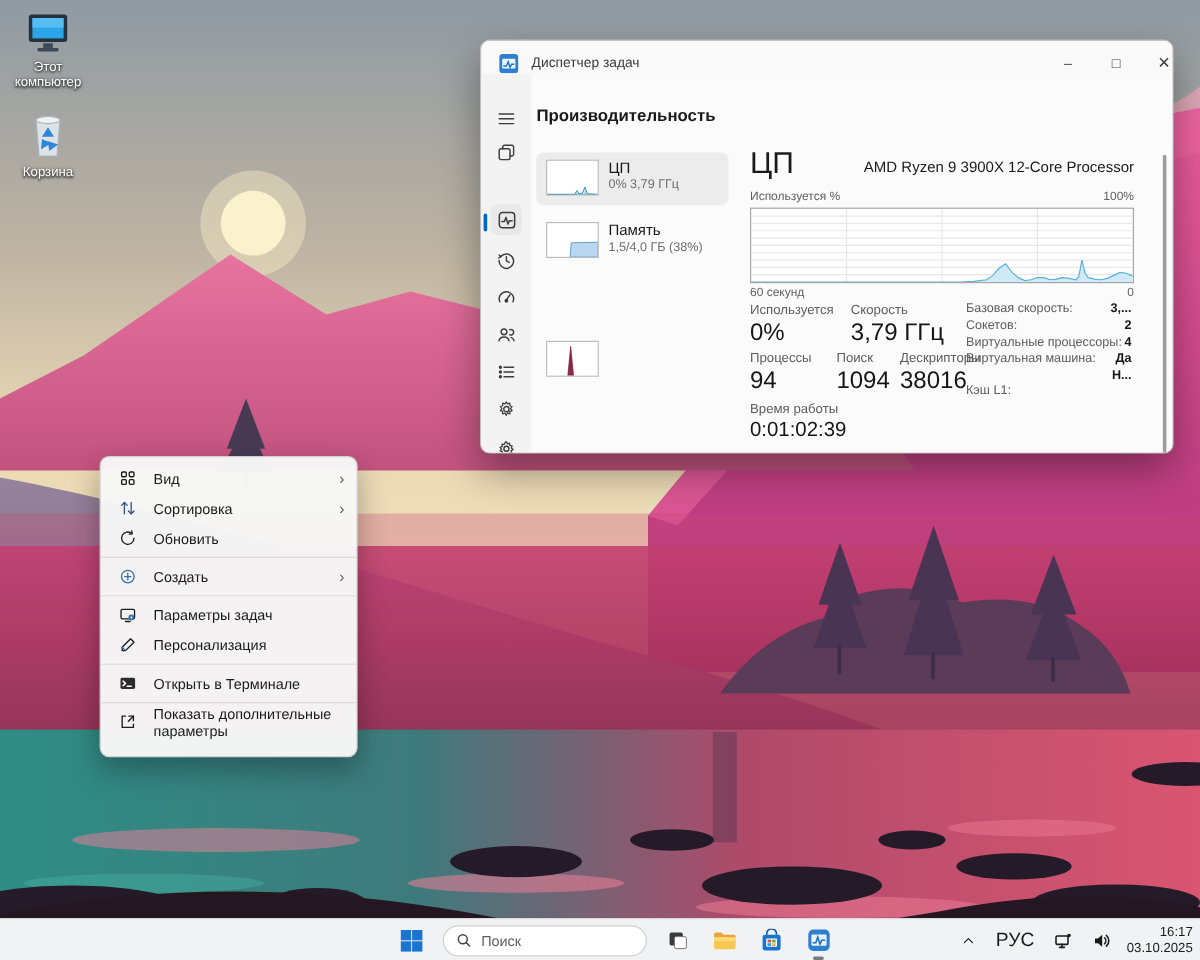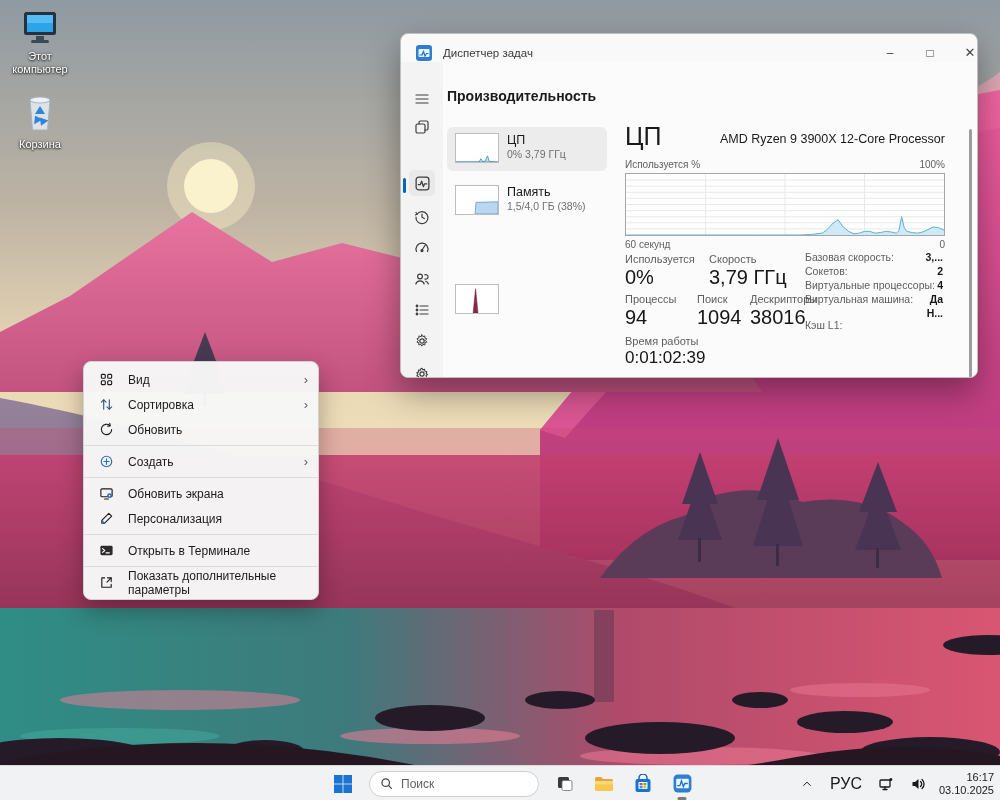--- a/index.html
+++ b/index.html
@@ -53,23 +53,23 @@
   .cpu-chartbox svg { display:block; width:100%; height:100%; }
   #cpu-grid line { stroke:#e7e7e7; stroke-width:1; }
   .stat-lbl { position:absolute; font-size:11px; color:#5d5d5d; white-space:nowrap; }
   .stat-val { position:absolute; font-size:20px; font-weight:400; color:#161616; white-space:nowrap; }
   .stat-val.small { font-size:17px; }
   .detail-lbl { position:absolute; font-size:10.5px; color:#5d5d5d; white-space:nowrap; }
   .detail-val { position:absolute; font-size:10.5px; color:#161616; font-weight:700; white-space:nowrap; }
   .tm-scrollbar { position:absolute; right:5px; top:67px; width:3px; height:263px; background:#9d9d9d; border-radius:2px; }
 
   
-  .ctx-menu { position:absolute; left:83px; top:361px; width:236px; background:rgba(246,246,246,.98);
+  .ctx-menu { position:absolute; left:83px; top:380px; width:215px; background:rgba(246,246,246,.98);
       border:1px solid #d2d2d2; border-radius:8px; box-shadow:0 10px 24px rgba(0,0,0,.3);
-      padding:5px 0 4px 0; }
+      padding:5px 0 16px 0; }
   .ctx-item { height:25px; display:flex; align-items:center; padding:0 10px 0 13px; font-size:12px; color:#1b1b1b; }
   .ctx-item .ico { width:18px; height:18px; flex:none; display:flex; align-items:center; justify-content:center; margin-right:13px; }
   .ctx-item .ico svg { stroke:#1b1b1b; fill:none; stroke-width:1.2; stroke-linecap:round; stroke-linejoin:round; }
   .ctx-item .txt { flex:1; }
   .ctx-item .chev { color:#5f5f5f; font-size:13px; }
   .ctx-sep { height:1px; background:#dcdcdc; margin:3px 0; }
 
   
   .taskbar { position:absolute; left:0; bottom:0; width:1000px; height:35px; background:#f0f2f4;
       border-top:1px solid #d8dadc; }
@@ -420,21 +420,21 @@
     <div class="ctx-sep"></div>
     <div class="ctx-item">
       <span class="ico">
         <svg width="15" height="15" viewBox="0 0 16 16">
             <rect x="2" y="3" width="12" height="8.5" rx="1.2"></rect>
             <line x1="6" y1="13.8" x2="10" y2="13.8"></line>
             <circle cx="11.2" cy="10.2" r="2.6" fill="#2f6fb2" stroke="none"></circle>
             <circle cx="11.2" cy="10.2" r="0.9" fill="#fff" stroke="none"></circle>
           </svg>
       </span>
-      <span class="txt">Обновить экрана</span>
+      <span class="txt">Параметры задач</span>
     </div>
     <div class="ctx-item">
       <span class="ico">
         <svg width="15" height="15" viewBox="0 0 16 16">
             <path d="M10.5,2.5 L13.5,5.5 L6,13 L3,13 L3,10 Z"></path>
             <path d="M3.4,10.4 L5.6,12.6" stroke="#2f6fb2"></path>
           </svg>
       </span>
       <span class="txt">Персонализация</span>
     </div>

